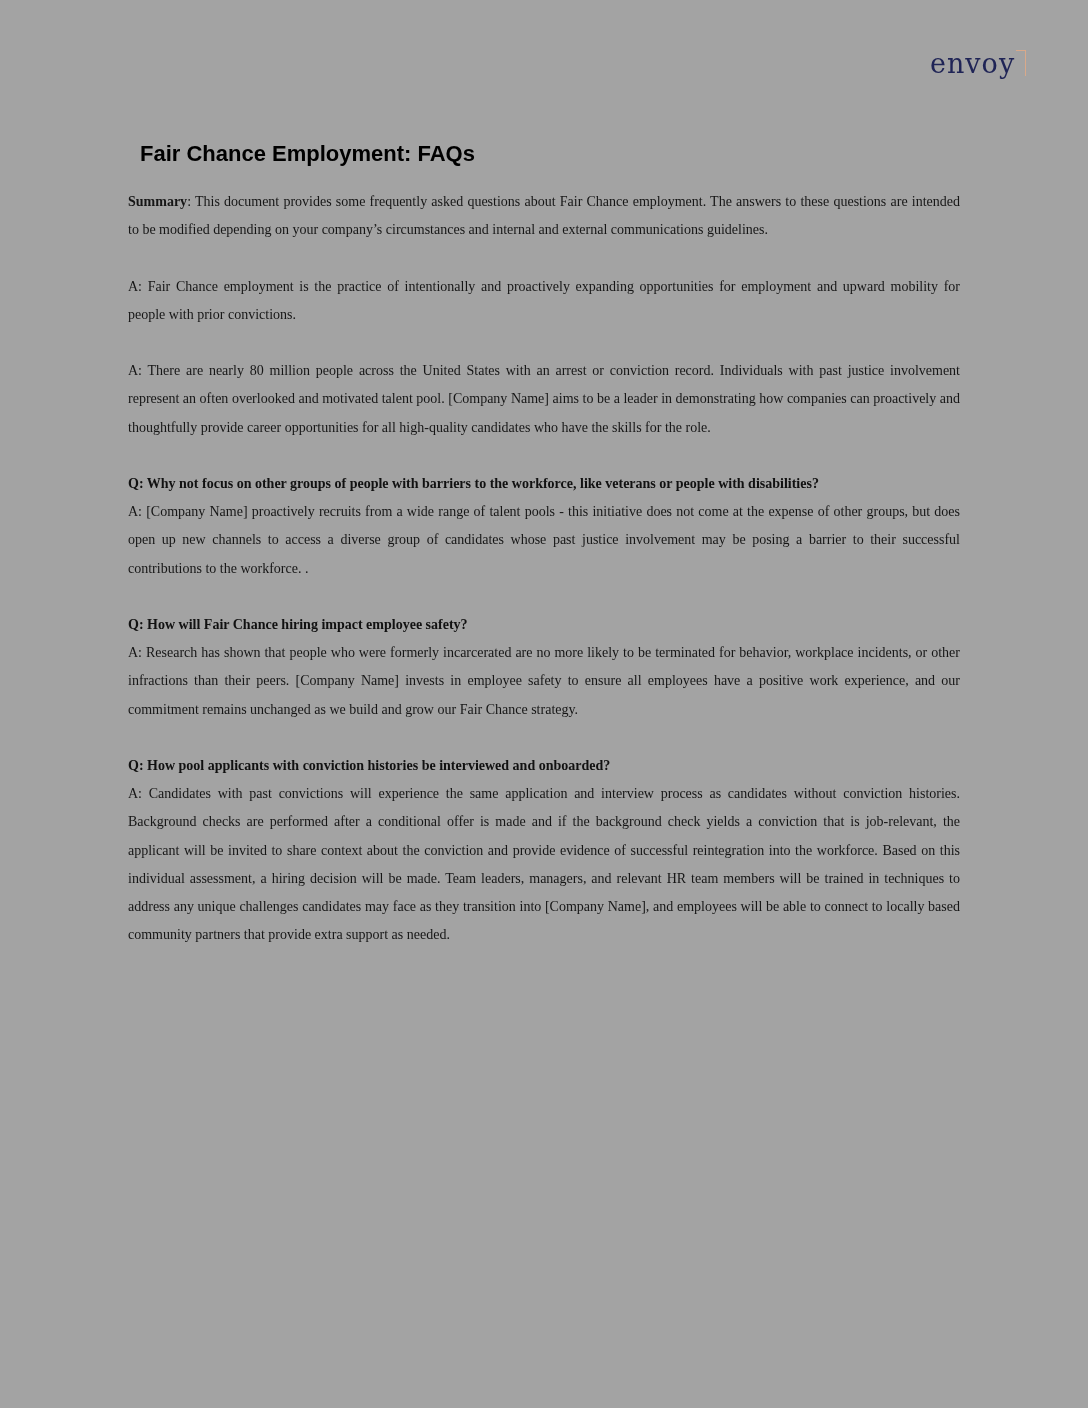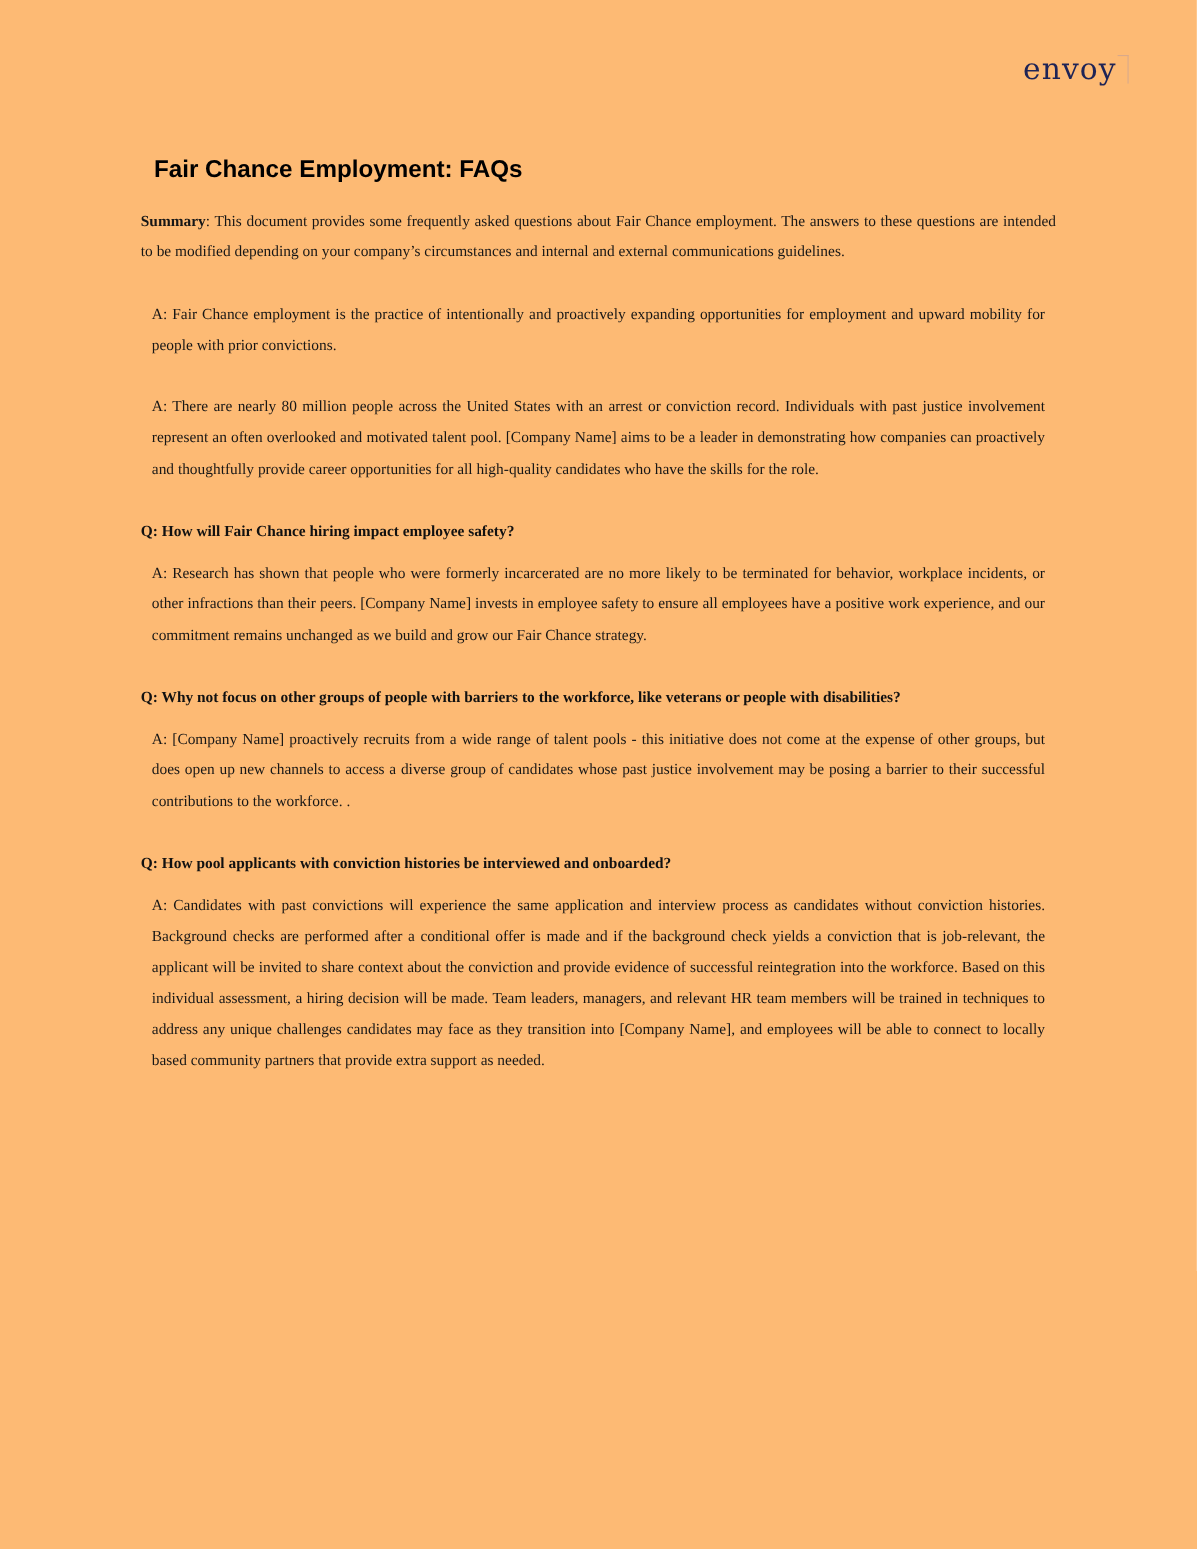--- a/index.html
+++ b/index.html
@@ -12,21 +12,21 @@
       height: 1408px;
       position: relative;
       overflow: hidden;
       color: #111111;
     }
     .page {
       position: absolute;
       left: 0; top: 0;
       width: 1088px;
       height: 1408px;
-      background: #fdba74;
+      background: #a3a3a3;
     }
     .logo {
       position: absolute;
       left: 930px;
       top: 46px;
       width: 100px;
       height: 40px;
     }
     .logo-text {
       position: absolute;
@@ -79,21 +79,21 @@
     .faq {
       margin: 0 0 28.2px 0;
     }
     .question {
       margin: 0;
       font-weight: bold;
       text-align: justify;
       color: #111111;
     }
     .answer {
-      margin: 10px;
+      margin: 0;
       text-align: justify;
     }
   </style>
 </head>
 <body>
 
 <div class="page">
 
   <div class="logo">
     <span class="logo-text">envoy</span>
@@ -108,27 +108,27 @@
 
     <div class="faq">
       <p class="answer">A: Fair Chance employment is the practice of intentionally and proactively expanding opportunities for employment and upward mobility for people with prior convictions.</p>
     </div>
 
     <div class="faq">
       <p class="answer">A: There are nearly 80 million people across the United States with an arrest or conviction record. Individuals with past justice involvement represent an often overlooked and motivated talent pool. [Company Name] aims to be a leader in demonstrating how companies can proactively and thoughtfully provide career opportunities for all high-quality candidates who have the skills for the role.</p>
     </div>
 
     <div class="faq">
-      <p class="question">Q: How will Fair Chance hiring impact employee safety?</p>
-      <p class="answer">A: Research has shown that people who were formerly incarcerated are no more likely to be terminated for behavior, workplace incidents, or other infractions than their peers. [Company Name] invests in employee safety to ensure all employees have a positive work experience, and our commitment remains unchanged as we build and grow our Fair Chance strategy.</p>
+      <p class="question">Q: Why not focus on other groups of people with barriers to the workforce, like veterans or people with disabilities?</p>
+      <p class="answer">A: [Company Name] proactively recruits from a wide range of talent pools - this initiative does not come at the expense of other groups, but does open up new channels to access a diverse group of candidates whose past justice involvement may be posing a barrier to their successful contributions to the workforce. .</p>
     </div>
 
     <div class="faq">
-      <p class="question">Q: Why not focus on other groups of people with barriers to the workforce, like veterans or people with disabilities?</p>
-      <p class="answer">A: [Company Name] proactively recruits from a wide range of talent pools - this initiative does not come at the expense of other groups, but does open up new channels to access a diverse group of candidates whose past justice involvement may be posing a barrier to their successful contributions to the workforce. .</p>
+      <p class="question">Q: How will Fair Chance hiring impact employee safety?</p>
+      <p class="answer">A: Research has shown that people who were formerly incarcerated are no more likely to be terminated for behavior, workplace incidents, or other infractions than their peers. [Company Name] invests in employee safety to ensure all employees have a positive work experience, and our commitment remains unchanged as we build and grow our Fair Chance strategy.</p>
     </div>
 
     <div class="faq">
       <p class="question">Q: How pool applicants with conviction histories be interviewed and onboarded?</p>
       <p class="answer">A: Candidates with past convictions will experience the same application and interview process as candidates without conviction histories. Background checks are performed after a conditional offer is made and if the background check yields a conviction that is job-relevant, the applicant will be invited to share context about the conviction and provide evidence of successful reintegration into the workforce. Based on this individual assessment, a hiring decision will be made. Team leaders, managers, and relevant HR team members will be trained in techniques to address any unique challenges candidates may face as they transition into [Company Name], and employees will be able to connect to locally based community partners that provide extra support as needed.</p>
     </div>
 
   </div>
 </div>
 

